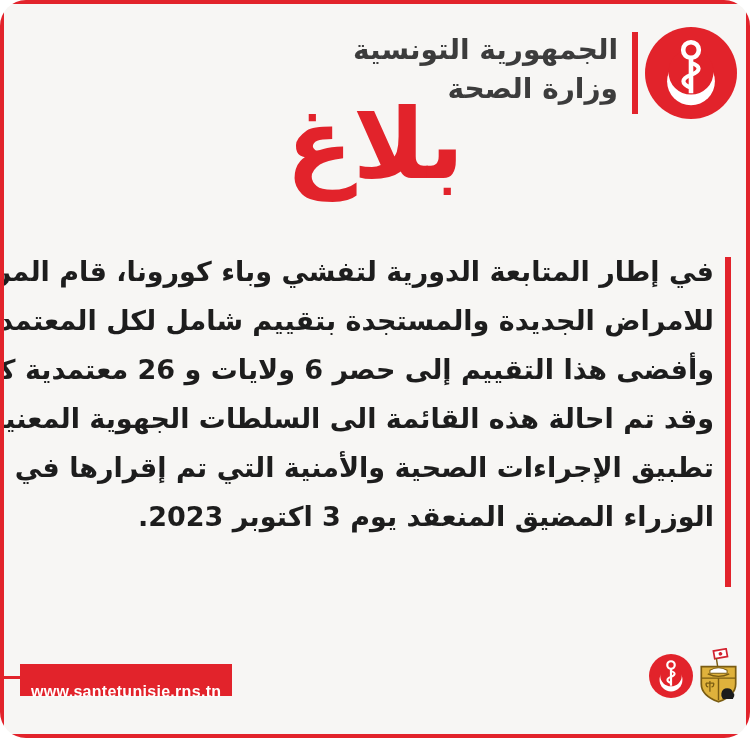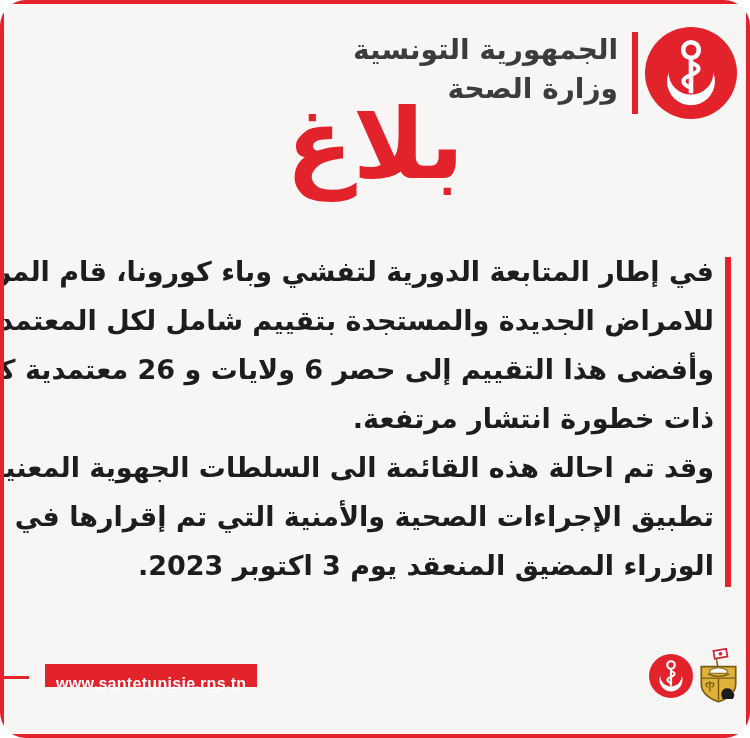--- a/index.html
+++ b/index.html
@@ -24,23 +24,23 @@
   .title{position:absolute;top:88px;left:0;right:0;text-align:center;direction:rtl;
     color:var(--red);font-size:98px;font-weight:bold;line-height:1.15;}
 
   
   .quote-bar{position:absolute;top:257px;right:19px;width:6px;height:330px;background:var(--red);}
   .body-text{position:absolute;top:247px;right:36px;left:10px;direction:rtl;text-align:right;}
   .body-line{font-size:27px;font-weight:bold;color:var(--ink);line-height:49px;white-space:nowrap;}
 
   
   .footer-rule{position:absolute;top:676px;left:0;width:29px;height:3px;background:var(--red);}
-  .footer-chip{position:absolute;top:664px;left:45px;height:23px;background:var(--red);
+  .footer-chip{position:absolute;top:664px;left:20px;height:23px;background:var(--red);
     color:#fff;font-family:"Liberation Sans","DejaVu Sans",sans-serif;font-weight:bold;
-    font-size:16px;line-height:23px;padding:8px 11px;letter-spacing:.3px;}
+    font-size:16px;line-height:23px;padding:16px 11px;letter-spacing:.3px;}
   .footer-moh{position:absolute;top:654px;right:57px;width:44px;height:44px;}
   .footer-coat{position:absolute;top:648px;right:10px;width:43px;height:56px;}
 </style>
 </head>
 <body>
 
 <div id="page">
   <div class="frame"></div>
 
   <div class="header-logo">
@@ -59,21 +59,20 @@
     <div>وزارة الصحة</div>
   </div>
 
   <div class="title">بلاغ</div>
 
   <div class="quote-bar"></div>
   <div class="body-text">
     <div class="body-line">في إطار المتابعة الدورية لتفشي وباء كورونا، قام المرصد الوطني</div>
     <div class="body-line">للامراض الجديدة والمستجدة بتقييم شامل لكل المعتمديات.</div>
     <div class="body-line">وأفضى هذا التقييم إلى حصر 6 ولايات و 26 معتمدية كمناطق</div>
-    <div class="body-line">ذات خطورة انتشار مرتفعة.</div>
     <div class="body-line">وقد تم احالة هذه القائمة الى السلطات الجهوية المعنية قصد</div>
     <div class="body-line">تطبيق الإجراءات الصحية والأمنية التي تم إقرارها في مجلس</div>
     <div class="body-line">الوزراء المضيق المنعقد يوم 3 اكتوبر 2023.</div>
   </div>
 
   <div class="footer-rule"></div>
   <div class="footer-chip">www.santetunisie.rns.tn</div>
 
   <div class="footer-moh">
     <svg viewBox="0 0 100 100" width="44" height="44">

